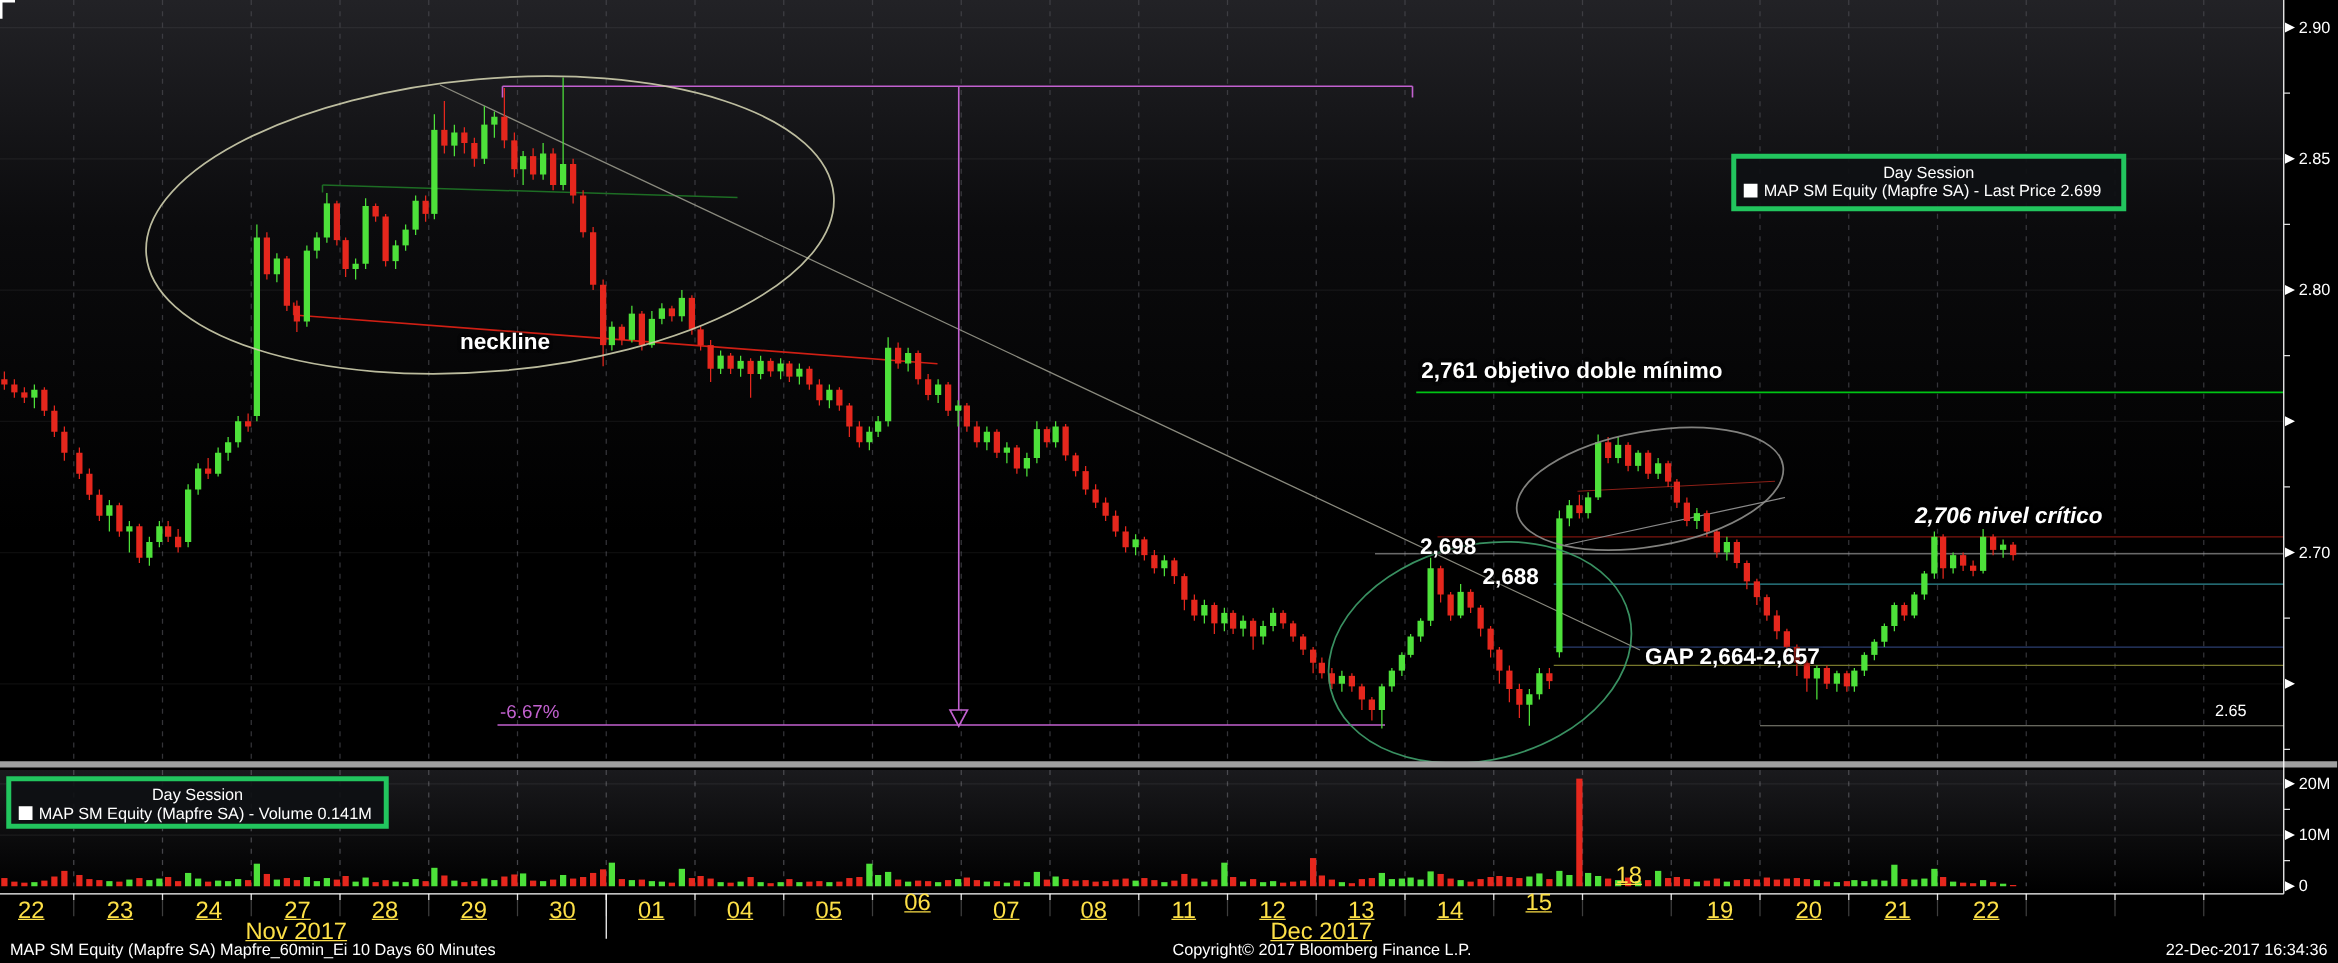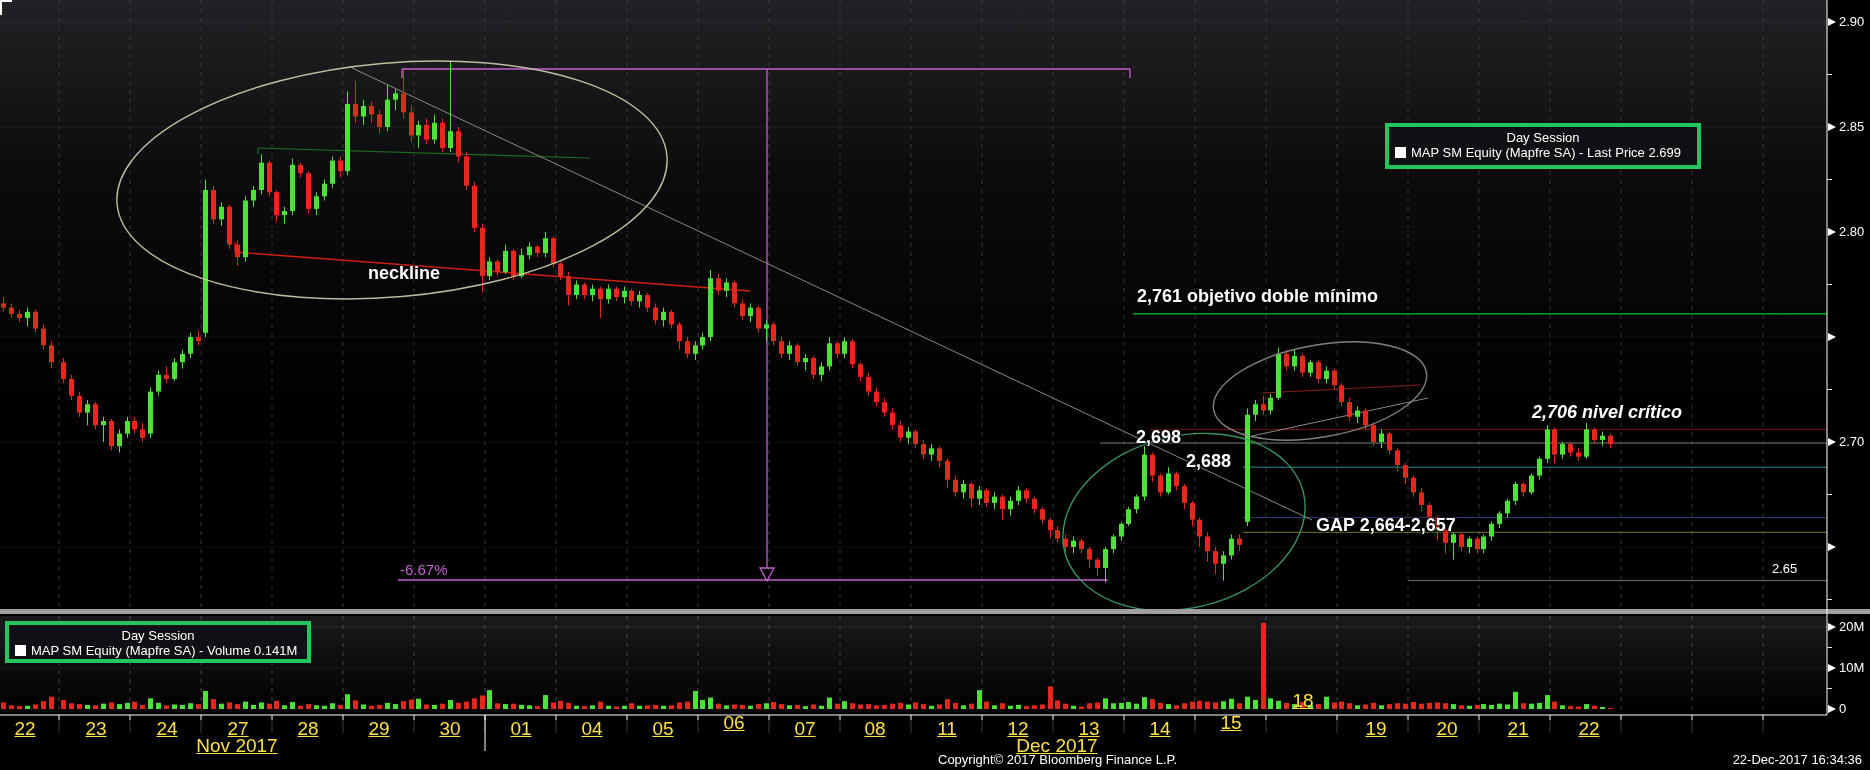--- a/index.html
+++ b/index.html
@@ -862,15 +862,16 @@
       <div class="daylab" style="left: 1231px; top: 692px; margin-top: 20px;">15</div>
       <div class="daylab" style="left: 1303px; top: 690px;">18</div>
       <div class="daylab" style="left: 1376px; top: 718px;">19</div>
       <div class="daylab" style="left: 1447px; top: 718px;">20</div>
       <div class="daylab" style="left: 1518px; top: 718px;">21</div>
       <div class="daylab" style="left: 1589px; top: 718px;">22</div>
       <div class="daylab" style="left: 237px; top: 735px;">Nov 2017</div>
       <div class="daylab" style="left: 1057px; top: 735px;">Dec 2017</div>
     </div>
 
+  <div class="status" style="left:8px;">MAP SM Equity (Mapfre SA) Mapfre_60min_Ei 10 Days 60 Minutes</div>
   <div class="status" style="left:938px;">Copyright© 2017 Bloomberg Finance L.P.</div>
   <div class="status" style="right:8px;">22-Dec-2017 16:34:36</div>
 </div>
 
 </body></html>

